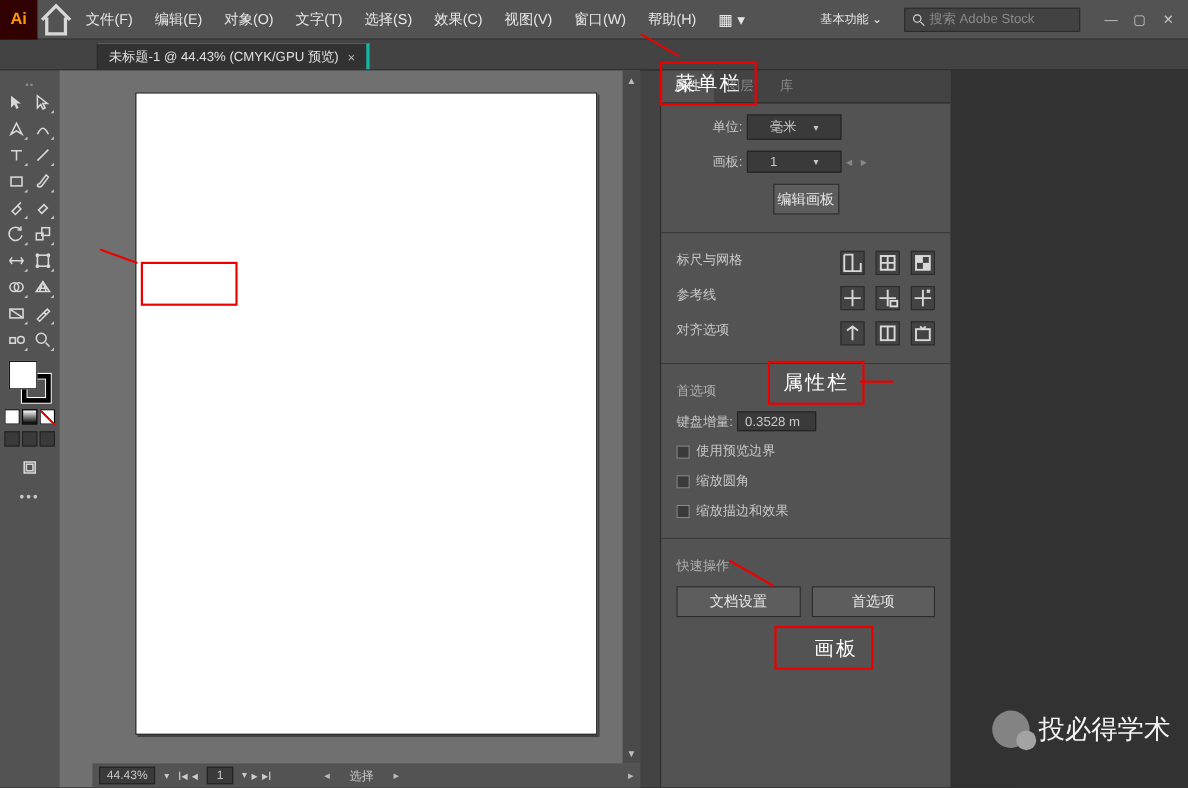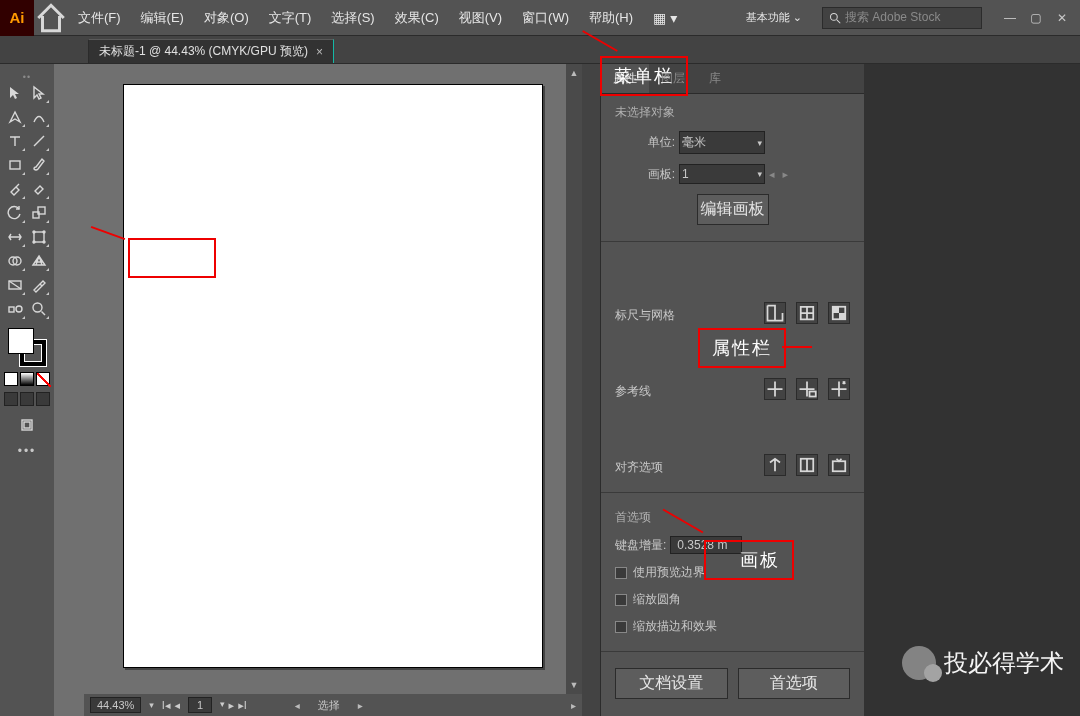--- a/index.html
+++ b/index.html
@@ -13,21 +13,21 @@
   .menubar .spacer { flex: 1; }
   .menubar .layout-icon { padding:0 10px; color:#e6e6e6; font-size:14px;}
   .menubar .workspace { padding:0 10px; font-size:11px; color:#e6e6e6;}
   .menubar .search { width:160px; height:22px; background:#424242; border:1px solid #2b2b2b; display:flex; align-items:center; padding:0 6px; color:#8a8a8a; font-size:12px; margin:0 10px;}
   .menubar .search svg{margin-right:4px;}
   .win-controls { display:flex; gap:10px; padding:0 10px;}
   .win-controls div { width:16px; text-align:center; color:#c8c8c8;}
 
   
   .tabbar { height: 28px; background:#434343; display:flex; align-items:flex-end; padding-left: 88px; border-bottom:1px solid #2b2b2b;}
-  .doctab { background:#323232; height:24px; padding:0 10px; display:flex; align-items:center; gap:8px; font-size:12px; color:#e0e0e0; border-top:1px solid #5a5a5a; border-left:1px solid #2b2b2b; border-right:1px solid #14b8a6;}
+  .doctab { background:#323232; height:24px; padding:0 10px; display:flex; align-items:center; gap:8px; font-size:12px; color:#e0e0e0; border-top:1px solid #5a5a5a; border-left:1px solid #2b2b2b; border-right:3px solid #14b8a6;}
   .doctab .x { color:#bbb; }
 
   
   .mainrow { display:flex; height: calc(716px - 36px - 28px); }
 
   
   .toolbar { width: 54px; background:#535353; padding:8px 3px; display:flex; flex-direction:column; align-items:center;}
   .toolbar .grip { width:24px; height:4px; margin-bottom:6px; color:#8a8a8a; text-align:center; font-size:9px; letter-spacing:1px;}
   .toolgrid { display:grid; grid-template-columns: 22px 22px; gap:2px 2px;}
   .tool { width:22px; height:22px; display:flex; align-items:center; justify-content:center; position:relative;}
@@ -66,27 +66,27 @@
   .narrow-strip{ width:18px; background:#434343;}
   .rightwrap{display:flex; flex:1; overflow:hidden;}
   .panel-tabs{ height:30px; display:flex; align-items:flex-end; background:#434343; border-bottom:1px solid #2b2b2b;}
   .ptab{ padding:6px 12px; font-size:12px; color:#8a8a8a; }
   .ptab.active{ background:#535353; color:#e6e6e6;}
   .panel-body{ padding:10px 14px; font-size:12px; color:#c8c8c8; display:flex; flex-direction:column; gap:10px;}
   .panel-body .sec-label{ color:#b0b0b0; font-size:12px;}
   .panel-body hr{border:none; border-top:1px solid #3a3a3a; margin:6px -14px;}
   .formrow{display:flex; align-items:center; gap:4px; }
   .formrow .lab{width:60px; text-align:right; color:#c8c8c8;}
-  .dropdown{ background:#3a3a3a; border:1px solid #222; padding:2px 2px; min-width:86px; display:flex; justify-content:space-between; align-items:center;}
+  .dropdown{ background:#3a3a3a; border:1px solid #222; padding:2px 20px; min-width:86px; display:flex; justify-content:space-between; align-items:center;}
   .dropdown .caret{font-size:9px;}
-  .btn{ background:#5d5d5d; border:1px solid #2b2b2b; padding:4px 3px; font-size:16px; color:#e6e6e6;font-family:Liberation Serif, serif;}
+  .btn{ background:#5d5d5d; border:1px solid #2b2b2b; padding:4px 3px; font-size:13px; color:#e6e6e6;font-family:Liberation Serif, serif;}
   .btn.wide{flex:1; text-align:center;}
   .icon-row{display:flex; gap:10px; align-items:center;}
   .icon-cell{width:22px;height:22px; background:#434343; border:1px solid #2b2b2b; display:flex;align-items:center;justify-content:center;}
-  .section-head{display:flex; justify-content:space-between; align-items:flex-end;margin-top:44px;}
+  .section-head{display:flex; justify-content:space-between; align-items:flex-start;}
   .chk{display:flex; align-items:center; gap:6px; font-size:12px;}
   .chkbox{width:12px;height:12px;border:1px solid #888;background:#3a3a3a;}
   .numinput{background:#3a3a3a;border:1px solid #222; padding:1px 6px; width:72px;}
   .btnrow{display:flex; gap:10px;}
   .nav-lr{display:flex; gap:8px; color:#888; font-size:11px;}
 
   
   .annot{position:absolute; border:2px solid #e00; color:#fff; font-size:18px; padding:6px 12px; background:transparent; font-weight:400; letter-spacing:2px;}
   .annot-line{position:absolute; background:#e00;}
 
@@ -318,21 +318,20 @@
 
   <div class="rightwrap">
     <div class="narrow-strip"></div>
     <div class="rightpanel">
       <div class="panel-tabs">
         <div class="ptab active">属性</div>
         <div class="ptab">图层</div>
         <div class="ptab">库</div>
       </div>
       <div class="panel-body">
-        <div class="sec-label">未选择对象</div>
 
         <div class="formrow">
           <div class="lab">单位:</div>
           <div class="dropdown">
             <span>毫米</span>
             <span class="caret">▾</span>
           </div>
         </div>
         <div class="formrow">
           <div class="lab">画板:</div>
@@ -432,38 +431,39 @@
         <div class="chk">
             <div class="chkbox"></div>
             <span>缩放圆角</span>
           </div>
         <div class="chk">
             <div class="chkbox"></div>
             <span>缩放描边和效果</span>
           </div>
         <hr>
 
+        <div class="sec-label">快速操作</div>
         <div class="btnrow">
           <div class="btn wide">文档设置</div>
           <div class="btn wide">首选项</div>
         </div>
       </div>
     </div>
   </div>
 
 </div>
 
 <div class="annot" style="left:600px; top:56px;">菜单栏</div>
 <div class="annot-line" style="left:580px; top:40px; width:40px; height:2px; transform:rotate(30deg);"></div>
 
 <div class="annot" style="left:128px; top:238px;">工具栏</div>
 <div class="annot-line" style="left:90px; top:232px; width:36px; height:2px; transform:rotate(20deg);"></div>
 
 <div class="annot" style="left:698px; top:328px;">属性栏</div>
 <div class="annot-line" style="left:782px; top:346px; width:30px; height:2px;"></div>
 
-<div class="annot" style="left:704px; top:540px;padding-left:34px;">画板</div>
+<div class="annot" style="left:704px; top:569px;padding-left:34px;">画板</div>
 <div class="annot-line" style="left:660px; top:520px; width:46px; height:2px; transform:rotate(30deg);"></div>
 
 <div class="watermark">
   <div class="wm-icon"></div>
   <span>投必得学术</span>
 </div>
 
 </body></html>

